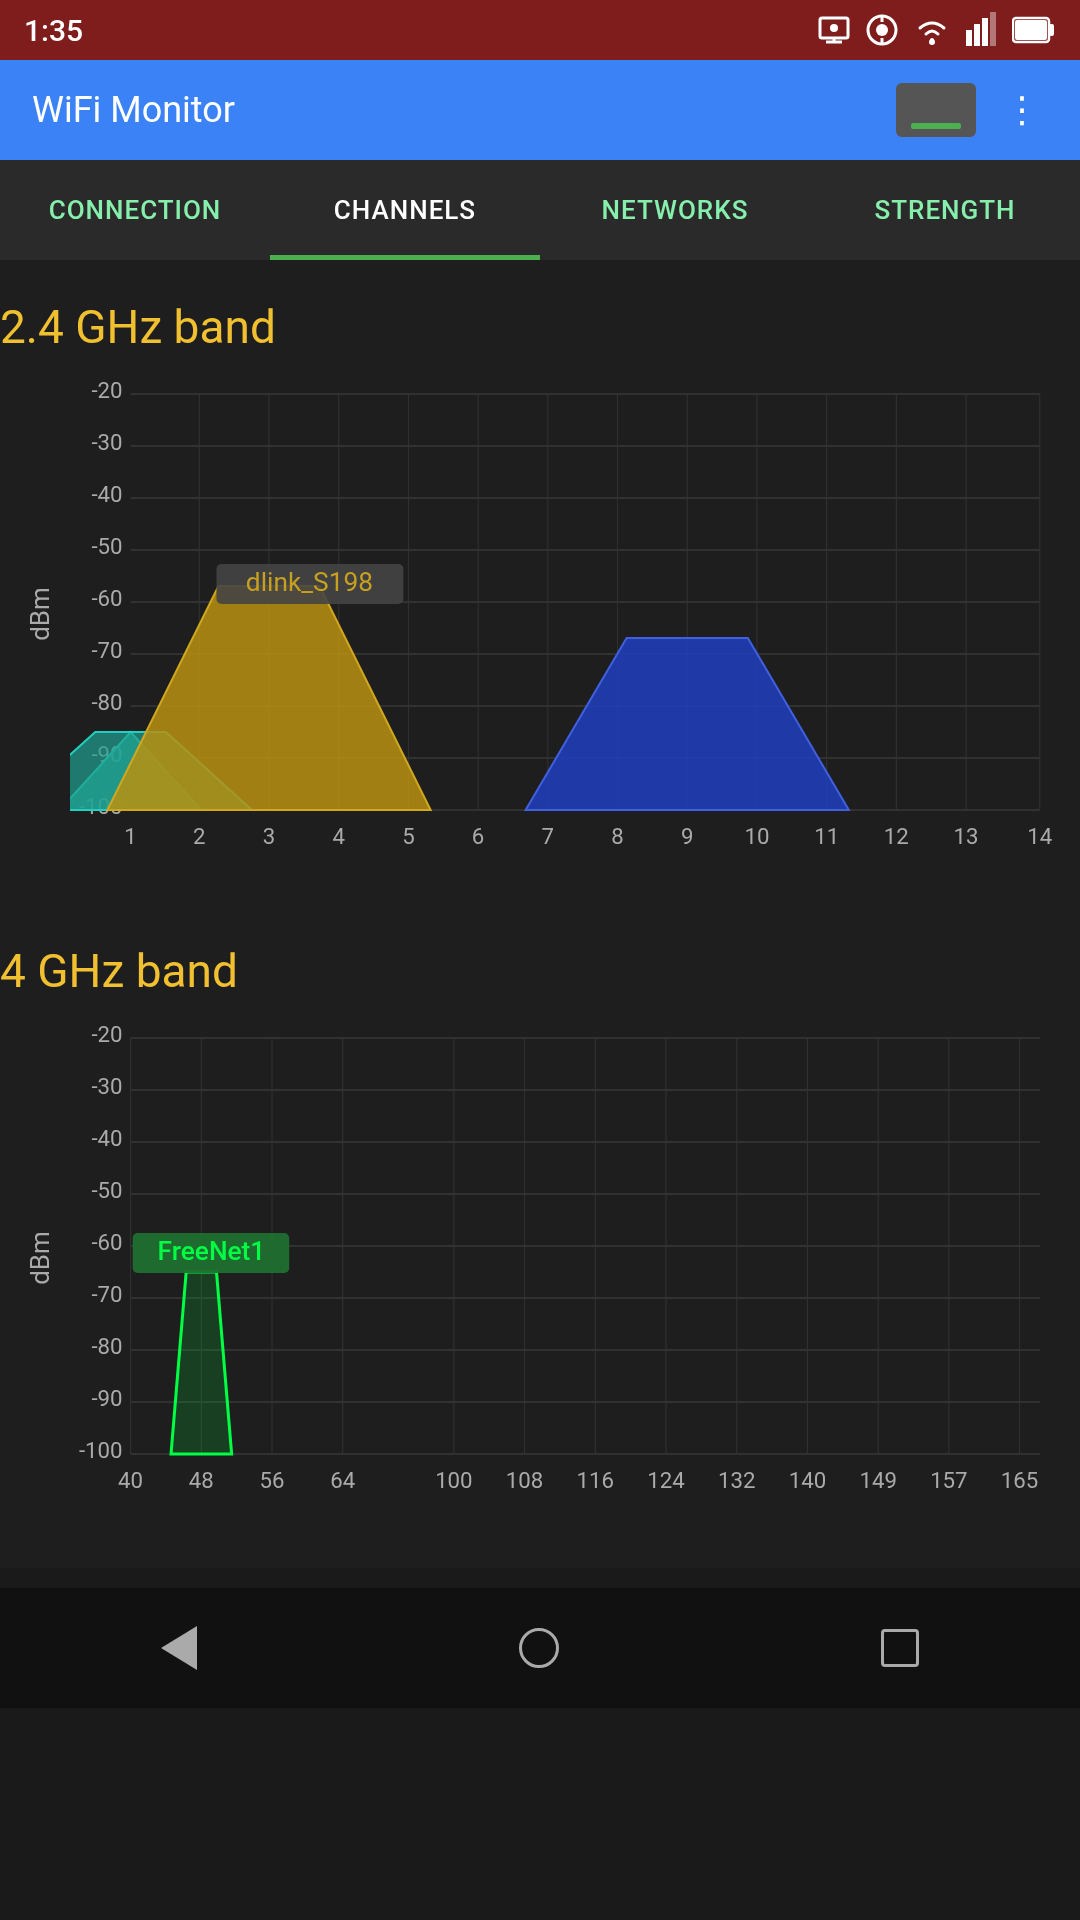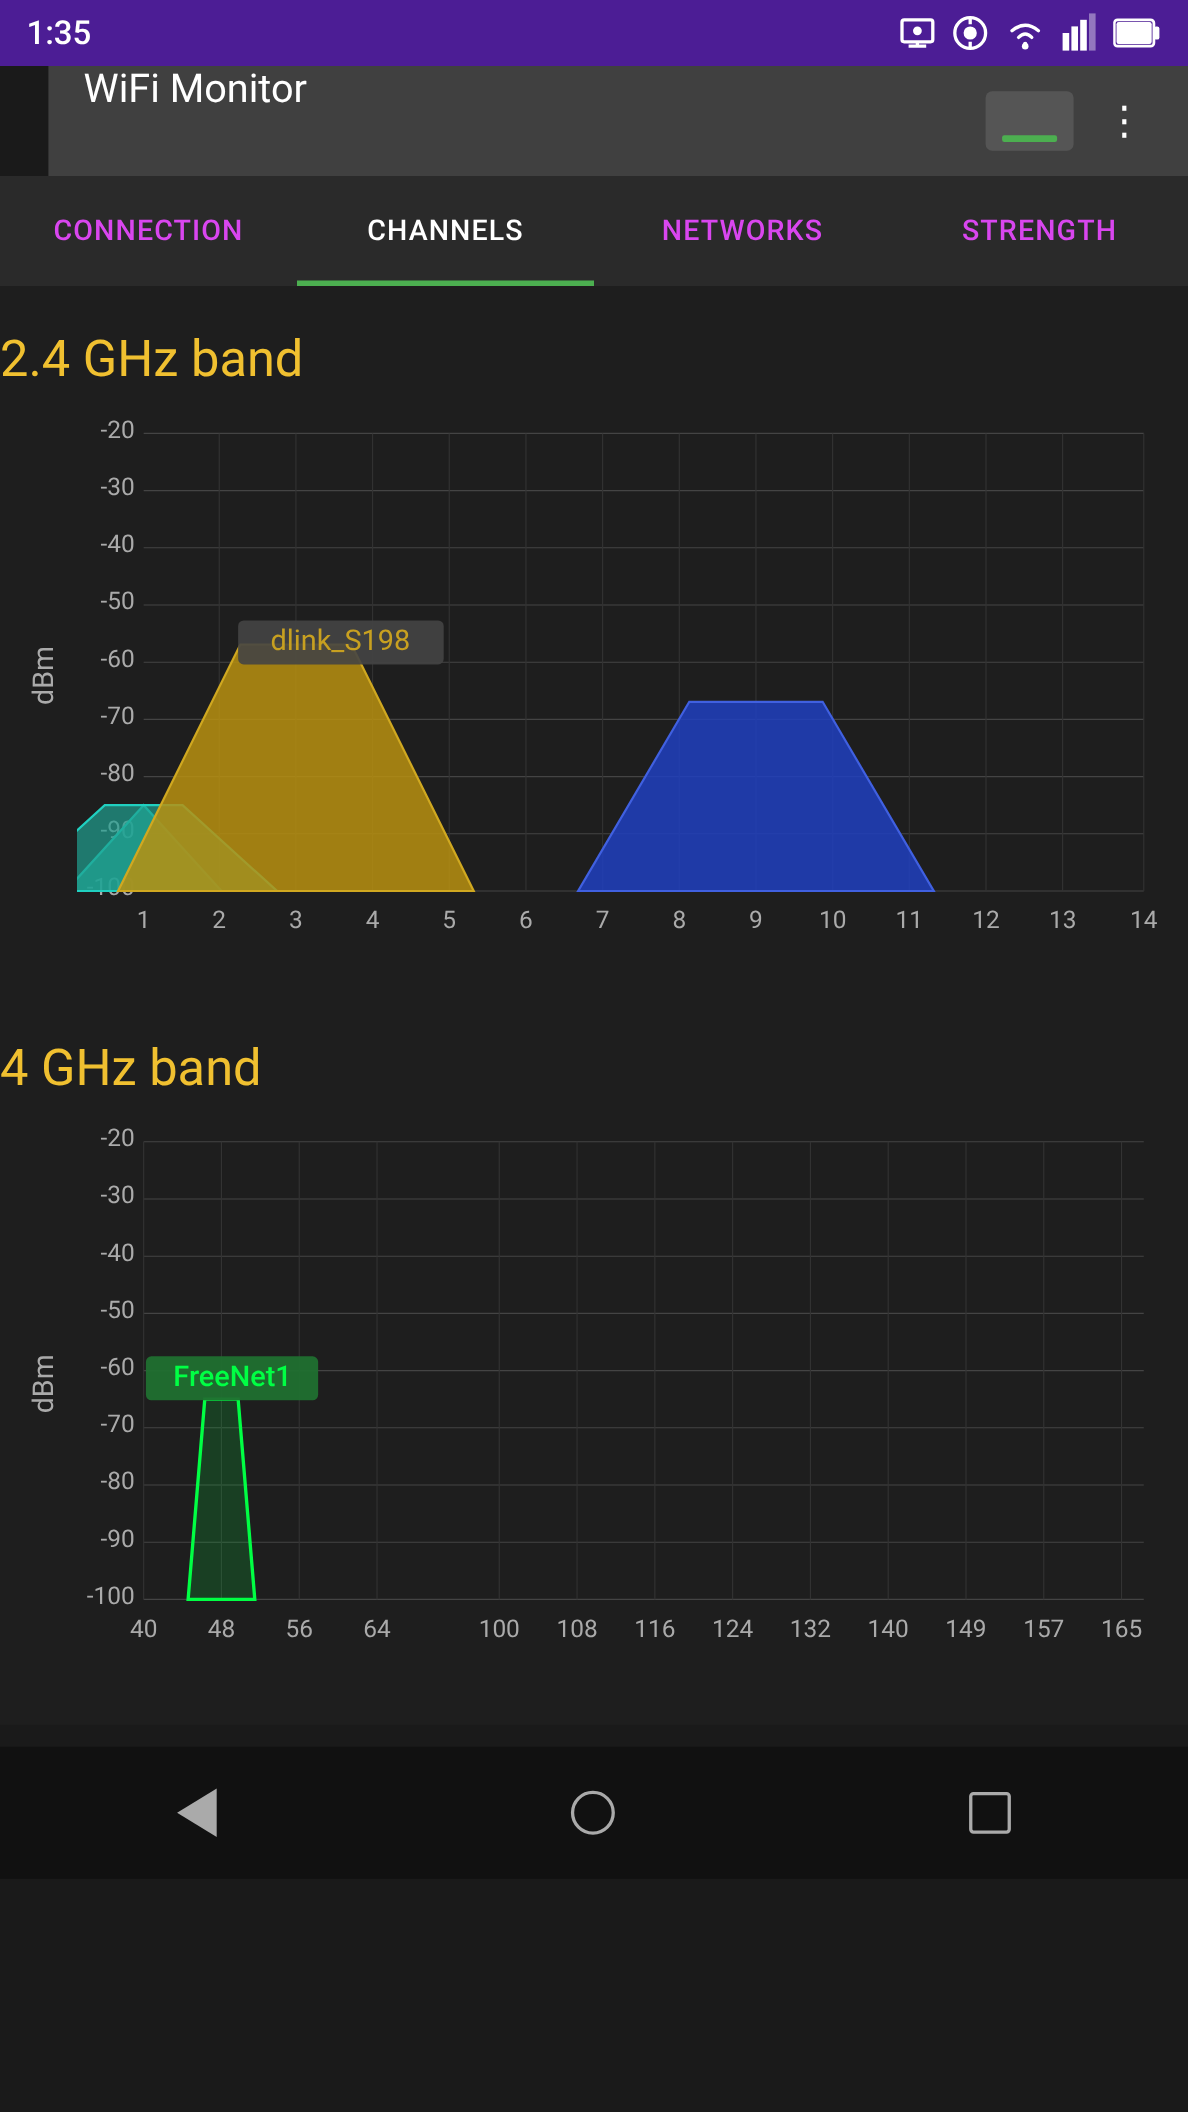--- a/index.html
+++ b/index.html
@@ -8,47 +8,47 @@
       background: #1a1a1a;
       color: #fff;
       font-family: 'Roboto', Arial, sans-serif;
       width: 1080px;
       min-height: 1920px;
       overflow-x: hidden;
     }
 
     
     .status-bar {
-      background: #4c1d95;
+      background: #7f1d1d;
       height: 60px;
       display: flex;
       align-items: center;
       justify-content: space-between;
       padding: 0 24px;
       gap: 40px;
     }
     .status-time {
       font-size: 30px;
       font-weight: 500;
       color: #fff;
     }
     .status-icons {
       display: flex;
       align-items: center;
       gap: 12px;
     }
 
     
     .app-bar {
-      background: #404040;
+      background: #3b82f6;
       height: 100px;
       display: flex;
+      align-items: center;
       justify-content: space-between;
       padding: 0 32px;
-      margin-left: 44px;
     }
     .app-title {
       font-size: 36px;
       font-weight: 400;
       color: #fff;
     }
     .app-bar-actions {
       display: flex;
       align-items: center;
       gap: 20px;
@@ -91,21 +91,21 @@
       height: 100px;
       align-items: stretch;
     }
     .tab {
       flex: 1;
       display: flex;
       align-items: center;
       justify-content: center;
       font-size: 26px;
       font-weight: 500;
-      color: #d946ef;
+      color: #86efac;
       cursor: pointer;
       position: relative;
       letter-spacing: 1px;
       text-transform: uppercase;
     }
     .tab.active {
       color: #fff;
     }
     .tab-indicator {
       position: absolute;

